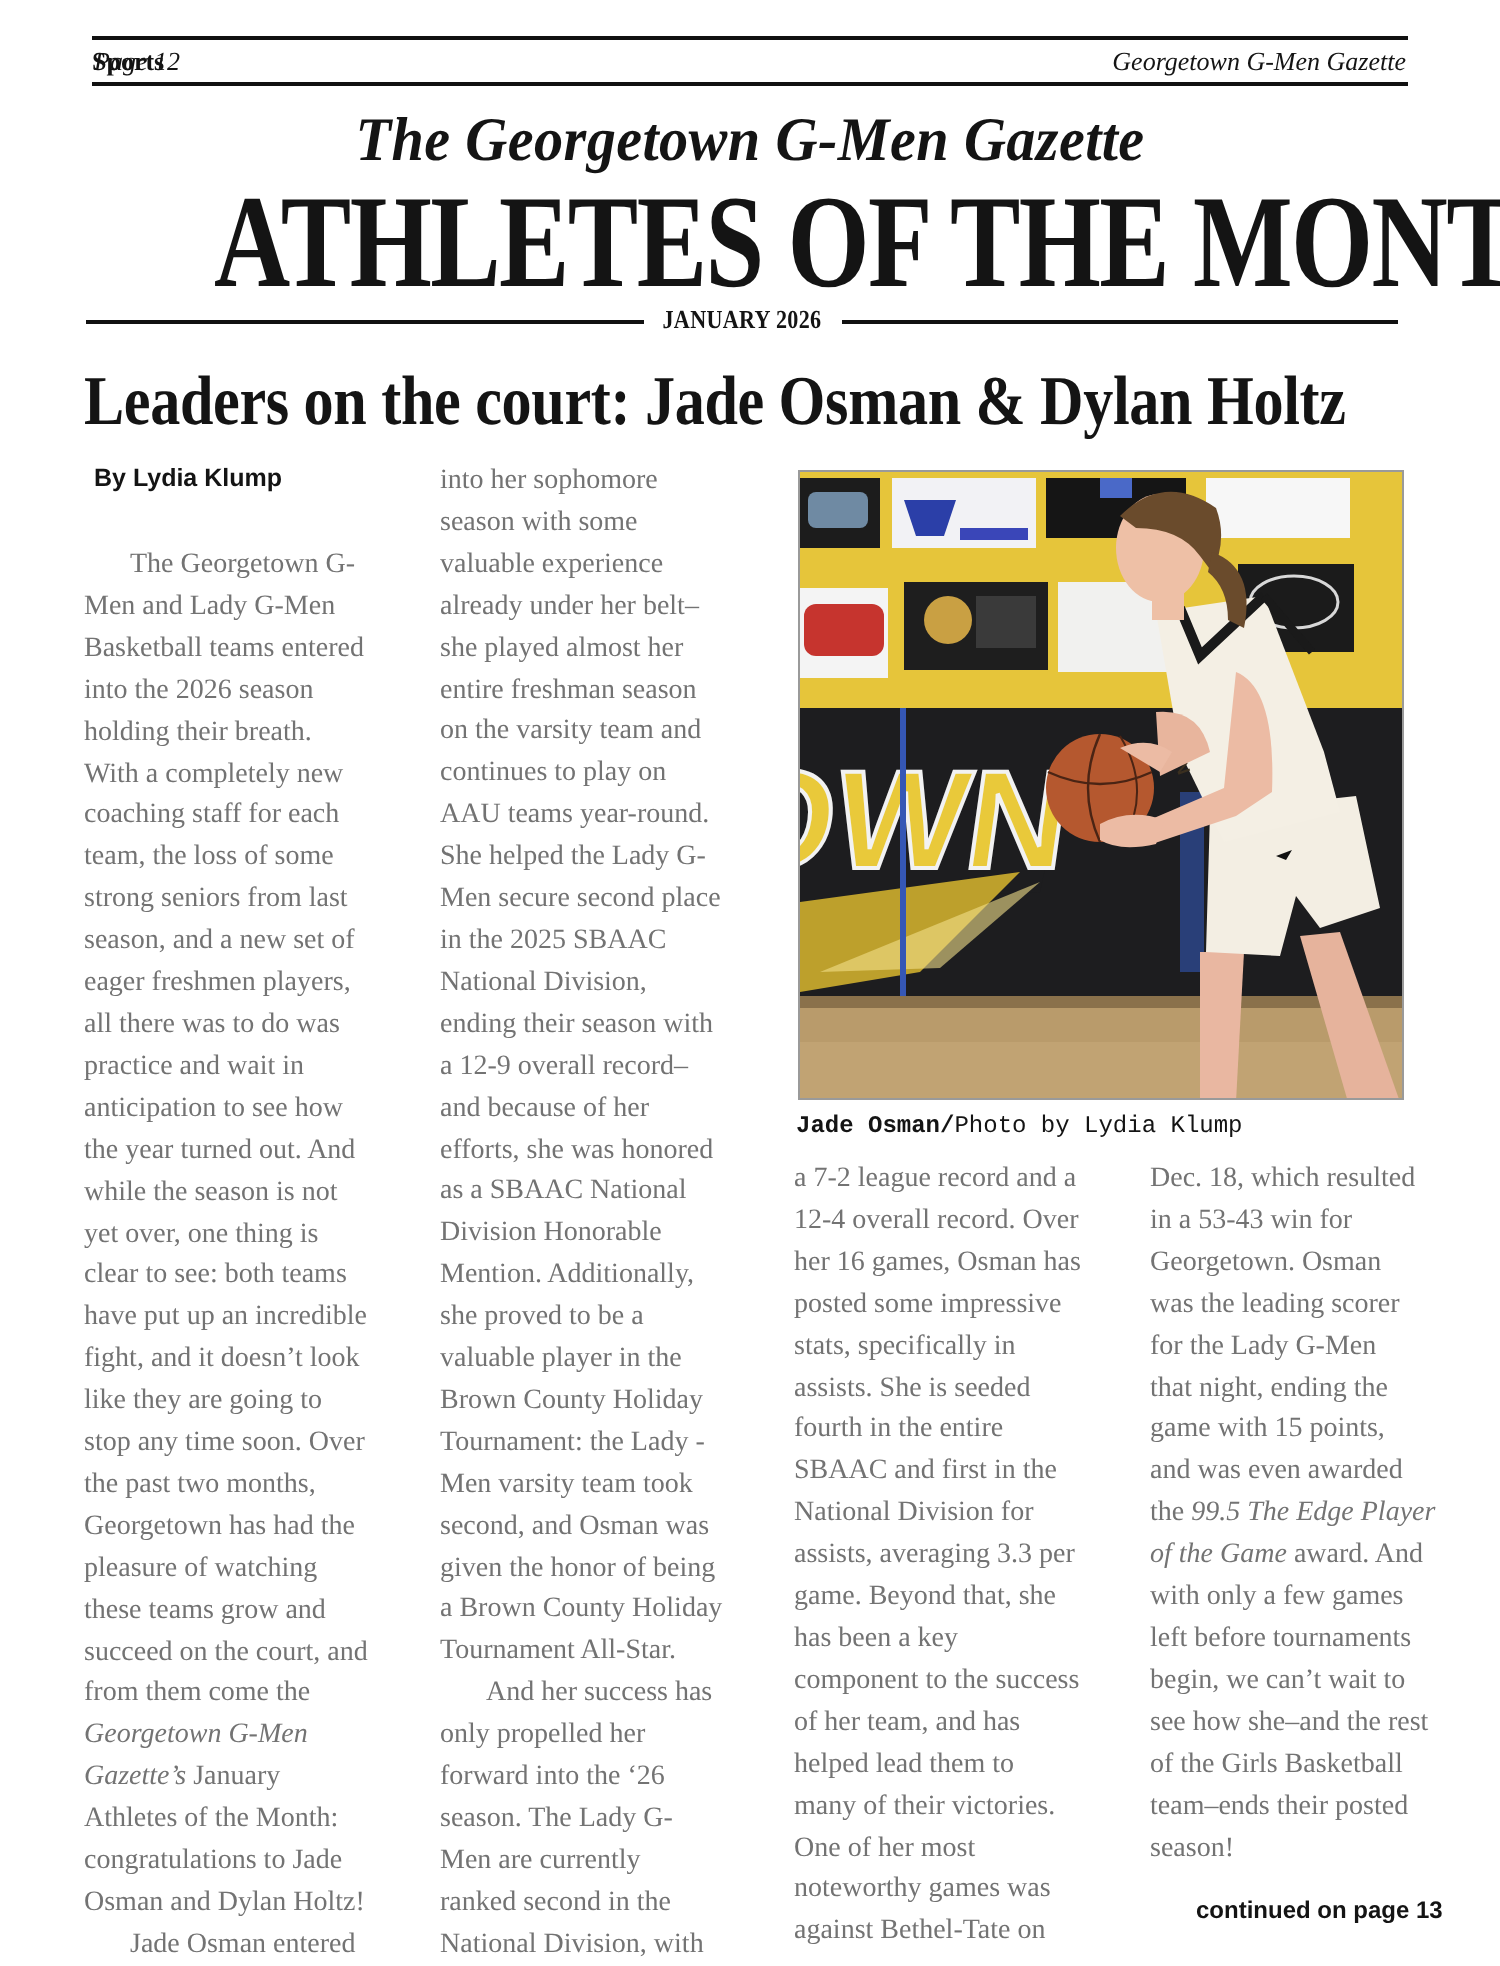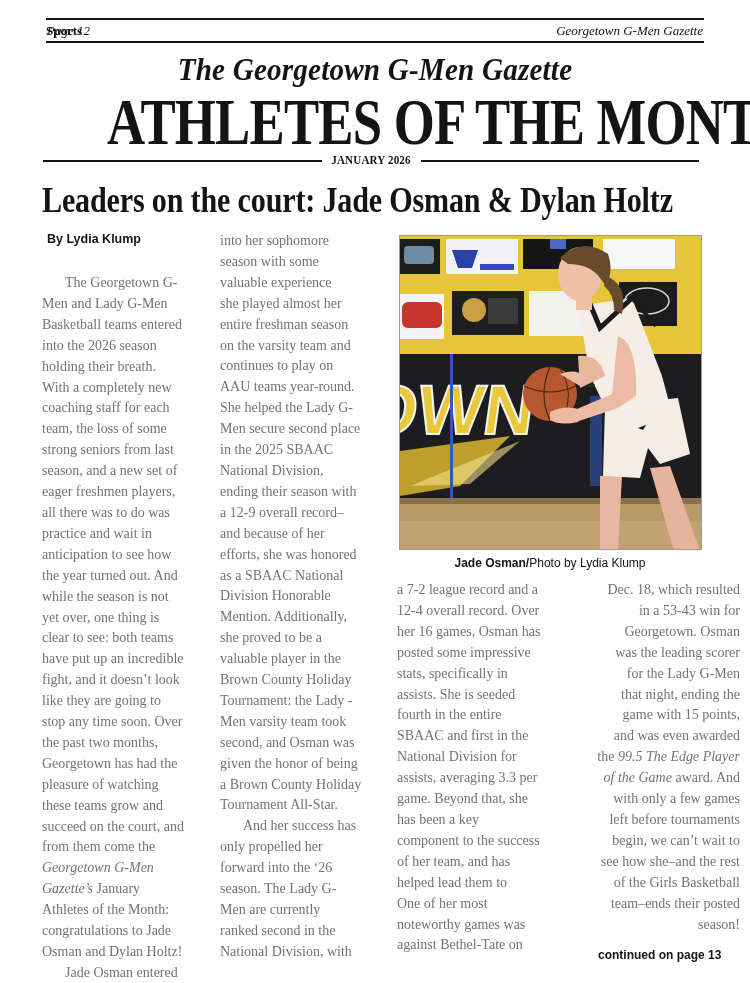--- a/index.html
+++ b/index.html
@@ -34,26 +34,26 @@
       font-size: 12.5px; font-weight: bold; }
 
     .col { position: absolute; font-size: 14px; line-height: 20.9px; color: #737373; }
     .col p { white-space: nowrap; }
     .col .indent { padding-left: 23px; }
     .col i { font-style: italic; }
 
     #col1 { left: 42px; top: 273px; width: 170px; }
     #col2 { left: 220px; top: 231px; width: 170px; }
     #col3 { left: 397px; top: 580px; width: 172px; }
-    #col4 { left: 575px; top: 580px; width: 165px; text-align: right; }
+    #col4 { left: 575px; top: 580px; width: 165px; }
 
     .photo { position: absolute; left: 399px; top: 235px; width: 303px; height: 315px; overflow: hidden;
       border: 1px solid #9a9a9a; background: #2a2a2a; }
-    .caption { position: absolute; left: 398px; top: 556px; width: 304px; text-align: center;
-      font-family: Liberation Sans, sans-serif; font-size: 12px; }
+    .caption { position: absolute; left: 398px; top: 556px; width: 304px; 
+      font-family: Liberation Mono, monospace; font-size: 12px; }
     .caption b { font-weight: bold; }
 
     .continued { position: absolute; left: 598px; top: 948px; font-family: "Liberation Sans", "DejaVu Sans", sans-serif;
       font-size: 12px; font-weight: bold; }
   </style>
 </head>
 <body>
 
 <div class="rule" style="left:46px;top:18px;width:658px;height:2px;"></div>
 <div class="running-header">
@@ -109,20 +109,21 @@
   <p>Athletes of the Month:</p>
   <p>congratulations to Jade</p>
   <p>Osman and Dylan Holtz!</p>
   <p class="indent">Jade Osman entered</p>
 </div>
 
 <div class="col" id="col2">
   <p>into her sophomore</p>
   <p>season with some</p>
   <p>valuable experience</p>
+  <p>already under her belt–</p>
   <p>she played almost her</p>
   <p>entire freshman season</p>
   <p>on the varsity team and</p>
   <p>continues to play on</p>
   <p>AAU teams year-round.</p>
   <p>She helped the Lady G-</p>
   <p>Men secure second place</p>
   <p>in the 2025 SBAAC</p>
   <p>National Division,</p>
   <p>ending their season with</p>
@@ -229,20 +230,21 @@
   <p>assists. She is seeded</p>
   <p>fourth in the entire</p>
   <p>SBAAC and first in the</p>
   <p>National Division for</p>
   <p>assists, averaging 3.3 per</p>
   <p>game. Beyond that, she</p>
   <p>has been a key</p>
   <p>component to the success</p>
   <p>of her team, and has</p>
   <p>helped lead them to</p>
+  <p>many of their victories.</p>
   <p>One of her most</p>
   <p>noteworthy games was</p>
   <p>against Bethel-Tate on</p>
 </div>
 
 <div class="col" id="col4">
   <p>Dec. 18, which resulted</p>
   <p>in a 53-43 win for</p>
   <p>Georgetown. Osman</p>
   <p>was the leading scorer</p>

